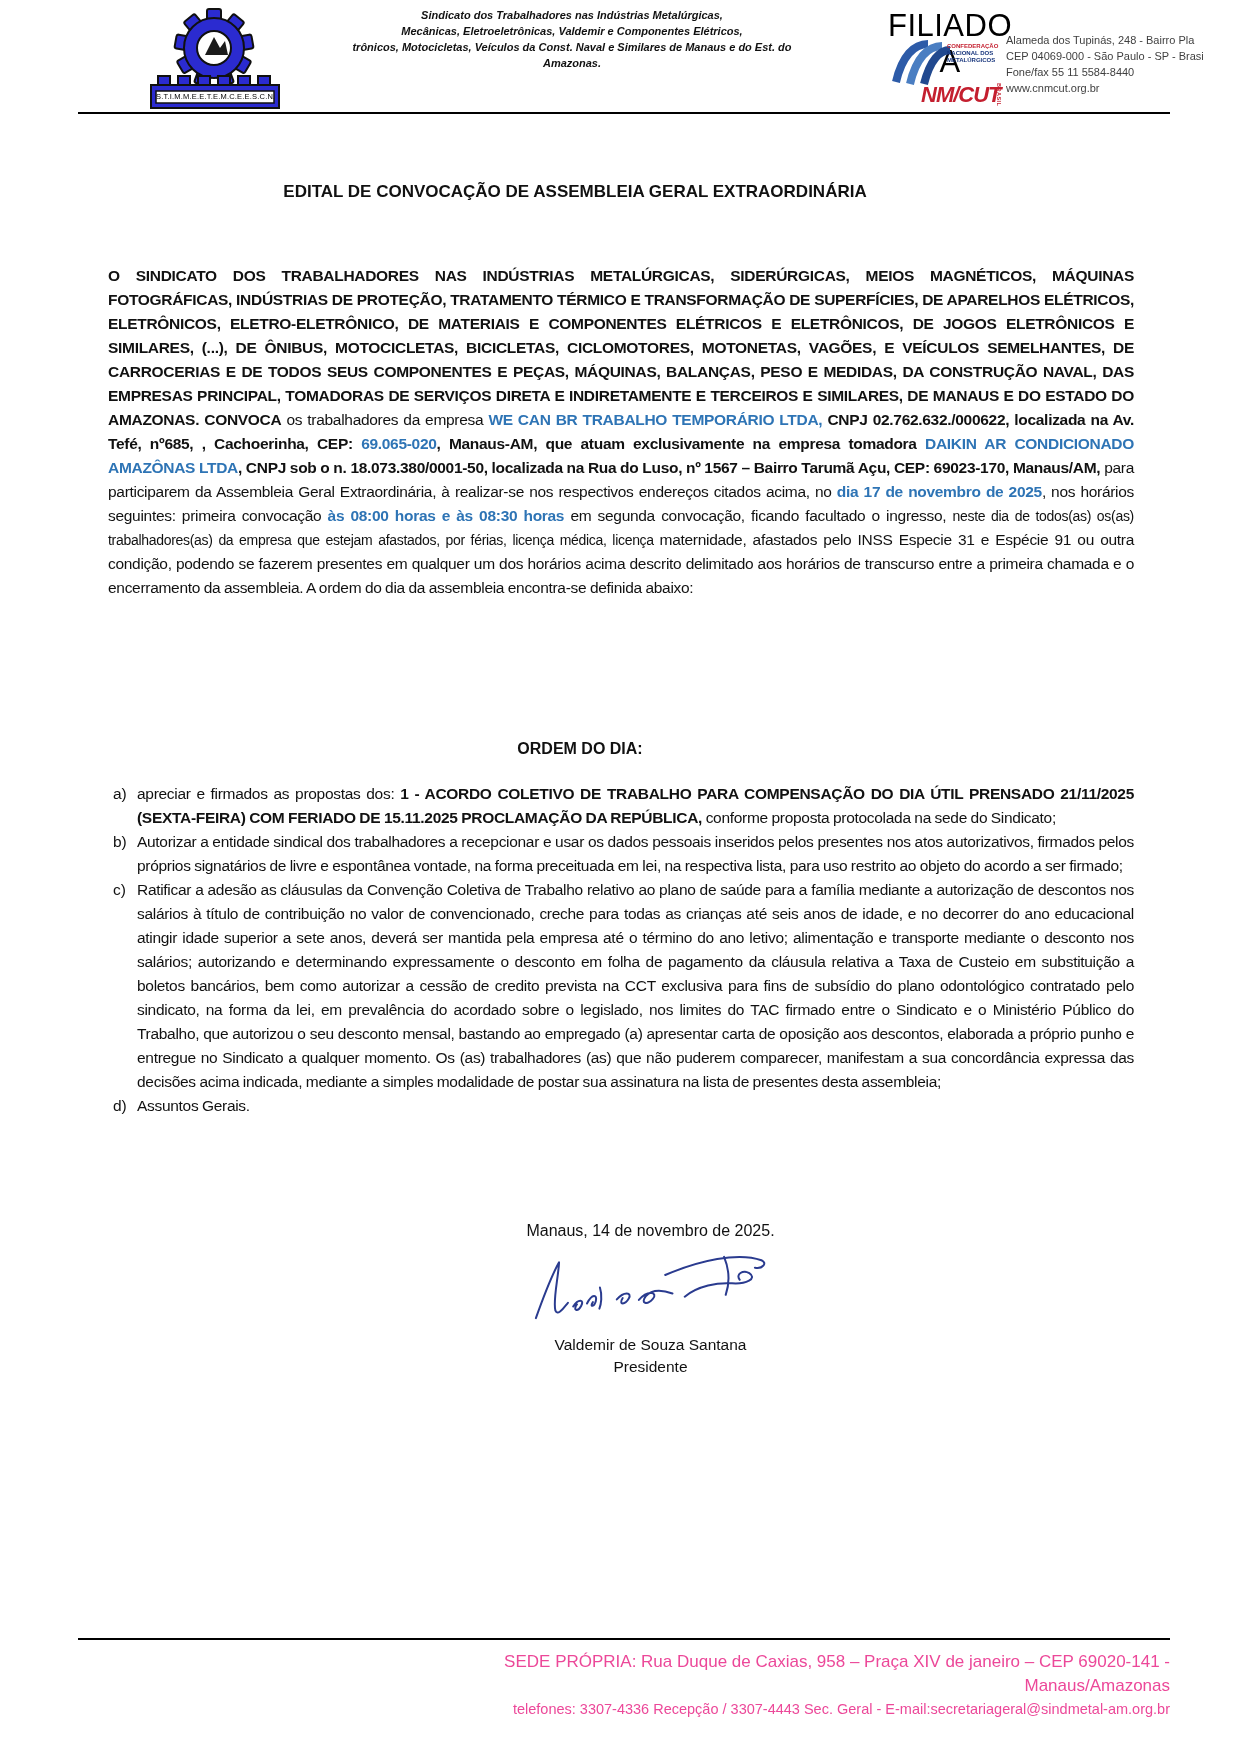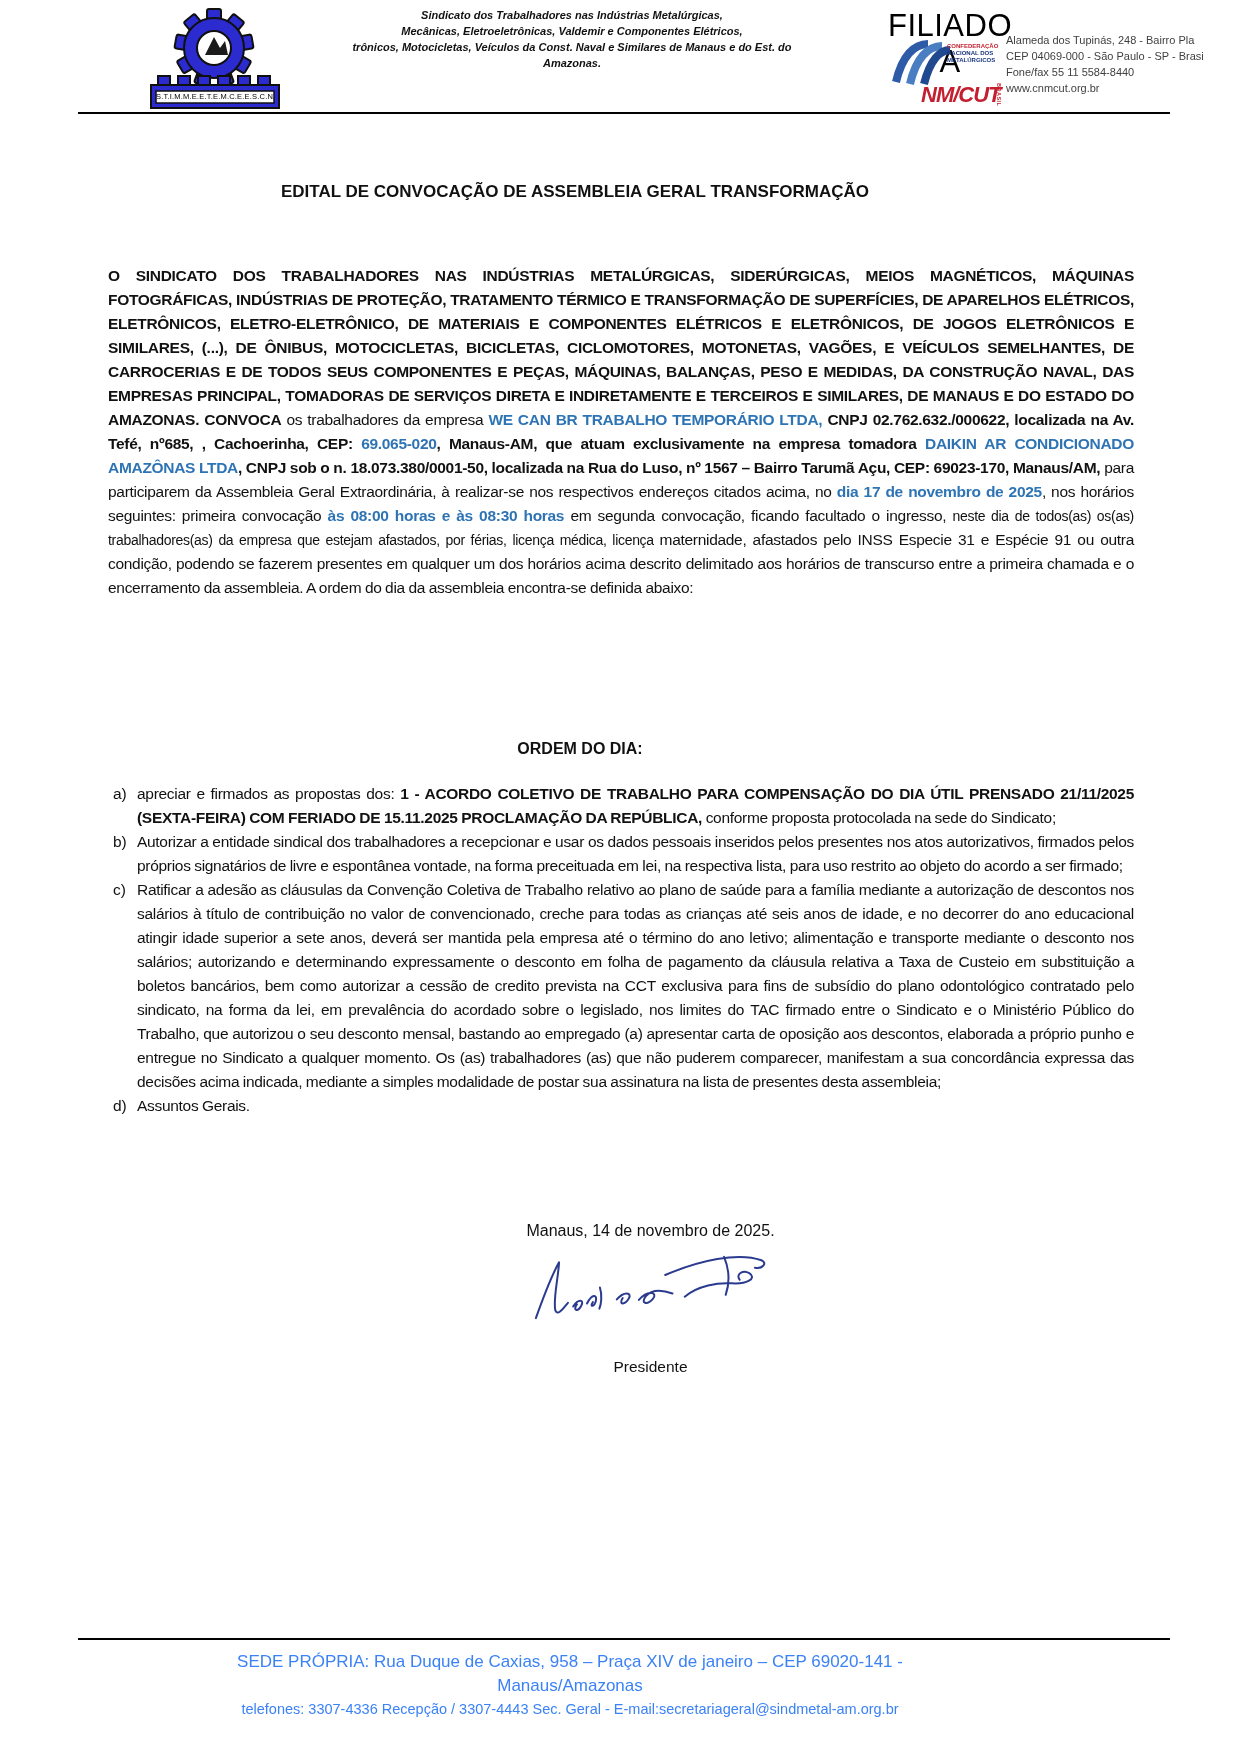--- a/index.html
+++ b/index.html
@@ -69,21 +69,21 @@
   .oitem{display:flex;}
   .omark{flex:none;width:24px;}
   .obody{flex:1;text-align:justify;letter-spacing:-.3px;word-spacing:-.4px;}
   
   .center-block{position:absolute;left:108px;width:1085px;text-align:center;color:#111;}
   .dateline{top:1222px;font-size:16px;}
   .signature-wrap{top:1244px;display:flex;justify-content:center;}
   .signer-name{top:1336px;font-size:15.5px;}
   .signer-role{top:1358px;font-size:15.5px;}
   
-  .footer{position:absolute;left:0;top:1650px;width:1140px;text-align:center;color:#3b82f6;}
+  .footer{position:absolute;left:0;top:1650px;width:1140px;text-align:right;color:#ec4899;padding-left:30px;}
   .footer .f1,.footer .f2{font-size:17px;line-height:24px;}
   .footer .f3{font-size:14.5px;line-height:22px;}
 </style>
 </head>
 <body>
 
 <div class="page">
 
   <div class="gear-logo">
     <svg width="152" height="110" viewBox="0 0 152 110">
@@ -131,21 +131,21 @@
       <div class="l3">METALÚRGICOS</div>
     </div>
     <div class="cut-brand">NM/CUT</div>
     <div class="cut-country">BRASIL</div>
   </div>
 
   <div class="cut-address"><span>Alameda dos Tupinás, 248 - Bairro Pla</span><br><span>CEP 04069-000 - São Paulo - SP - Brasi</span><br><span>Fone/fax 55 11 5584-8440</span><br><span>www.cnmcut.org.br</span></div>
 
   <div class="rule header-rule"></div>
 
-  <div class="page-title">EDITAL DE CONVOCAÇÃO DE ASSEMBLEIA GERAL TRANSFORMAÇÃO</div>
+  <div class="page-title">EDITAL DE CONVOCAÇÃO DE ASSEMBLEIA GERAL EXTRAORDINÁRIA</div>
 
   <div class="main-paragraph"><span class="seg-b">O SINDICATO DOS TRABALHADORES NAS INDÚSTRIAS METALÚRGICAS, SIDERÚRGICAS, MEIOS MAGNÉTICOS, MÁQUINAS FOTOGRÁFICAS, INDÚSTRIAS DE PROTEÇÃO, TRATAMENTO TÉRMICO E TRANSFORMAÇÃO DE SUPERFÍCIES, DE APARELHOS ELÉTRICOS, ELETRÔNICOS, ELETRO-ELETRÔNICO, DE MATERIAIS E COMPONENTES ELÉTRICOS E ELETRÔNICOS, DE JOGOS ELETRÔNICOS E SIMILARES, (...), DE ÔNIBUS, MOTOCICLETAS, BICICLETAS, CICLOMOTORES, MOTONETAS, VAGÕES, E VEÍCULOS SEMELHANTES, DE CARROCERIAS E DE TODOS SEUS COMPONENTES E PEÇAS, MÁQUINAS, BALANÇAS, PESO E MEDIDAS, DA CONSTRUÇÃO NAVAL, DAS EMPRESAS PRINCIPAL, TOMADORAS DE SERVIÇOS DIRETA E INDIRETAMENTE E TERCEIROS E SIMILARES, DE MANAUS E DO ESTADO DO AMAZONAS. CONVOCA</span><span class="seg-r"> os trabalhadores da empresa </span><span class="seg-bb">WE CAN BR TRABALHO TEMPORÁRIO LTDA,</span><span class="seg-b">  CNPJ 02.762.632./000622, localizada na Av. Tefé, nº685, , Cachoerinha, CEP: </span><span class="seg-bb">69.065-020</span><span class="seg-b">, Manaus-AM, que atuam exclusivamente na empresa tomadora </span><span class="seg-bb">DAIKIN AR CONDICIONADO AMAZÔNAS LTDA</span><span class="seg-b">, CNPJ sob o n. 18.073.380/0001-50, localizada na Rua do Luso, nº 1567 – Bairro Tarumã Açu, CEP: 69023-170, Manaus/AM,</span><span class="seg-r"> para participarem da Assembleia Geral Extraordinária, à realizar-se nos respectivos endereços citados acima, no </span><span class="seg-bb">dia 17 de novembro de 2025</span><span class="seg-r">, nos horários seguintes: primeira convocação </span><span class="seg-bb">às 08:00  horas e às 08:30 horas</span><span class="seg-r"> em segunda convocação, ficando facultado o ingresso, </span><span class="seg-rs">neste dia de todos(as) os(as) trabalhadores(as) da empresa que estejam afastados, por férias, licença médica, licença </span><span class="seg-r">maternidade, afastados pelo INSS Especie 31 e Espécie 91 ou outra condição, podendo se fazerem presentes em qualquer um dos horários acima descrito delimitado aos horários de transcurso entre a primeira chamada e o encerramento da assembleia. A ordem do dia da assembleia encontra-se definida abaixo:</span></div>
 
   <div class="ordem-heading">ORDEM DO DIA:</div>
 
   <div class="ordem-list">
     <div class="oitem">
       <div class="omark">a)</div>
       <div class="obody"><span class="seg-r">apreciar e firmados as propostas dos: </span><span class="seg-b">1 - ACORDO COLETIVO DE TRABALHO PARA COMPENSAÇÃO DO DIA ÚTIL PRENSADO 21/11/2025 (SEXTA-FEIRA) COM FERIADO DE 15.11.2025 PROCLAMAÇÃO DA REPÚBLICA,</span><span class="seg-r"> conforme proposta  protocolada na sede do Sindicato;</span></div>
     </div>
@@ -171,20 +171,21 @@
         <path d="M18 66 C25 50 37 24 45 12 C43 28 36 50 38 60 C40 66 47 57 51 53"></path>
         <path d="M56 57 C62 49 68 51 64 57 C60 63 55 61 60 55 M70 55 C76 45 81 47 79 53 C77 59 72 59 76 54 M84 40 C86 48 84 57 82 61"></path>
         <path d="M100 53 C108 45 116 47 112 53 C108 59 101 59 106 52 M122 55 C132 45 142 49 136 55 C130 61 123 59 129 52 C137 44 149 48 156 51"></path>
         <path d="M168 55 C182 45 202 43 216 45 C230 47 242 42 234 36 C228 32 220 36 224 42"></path>
         <path d="M210 18 C214 30 214 44 209 56"></path>
         <path d="M150 32 C185 20 224 14 247 24 C253 27 248 33 240 31"></path>
       </g>
     </svg>
   </div>
 
+  <div class="center-block signer-name">Valdemir de Souza Santana</div>
   <div class="center-block signer-role">Presidente</div>
 
   <div class="rule footer-rule"></div>
   <div class="footer">
     <div class="f1">SEDE PRÓPRIA: Rua Duque de Caxias, 958 – Praça XIV de janeiro – CEP 69020-141 -</div>
     <div class="f2">Manaus/Amazonas</div>
     <div class="f3">telefones:  3307-4336 Recepção / 3307-4443 Sec. Geral - E-mail:secretariageral@sindmetal-am.org.br</div>
   </div>
 
 </div>

